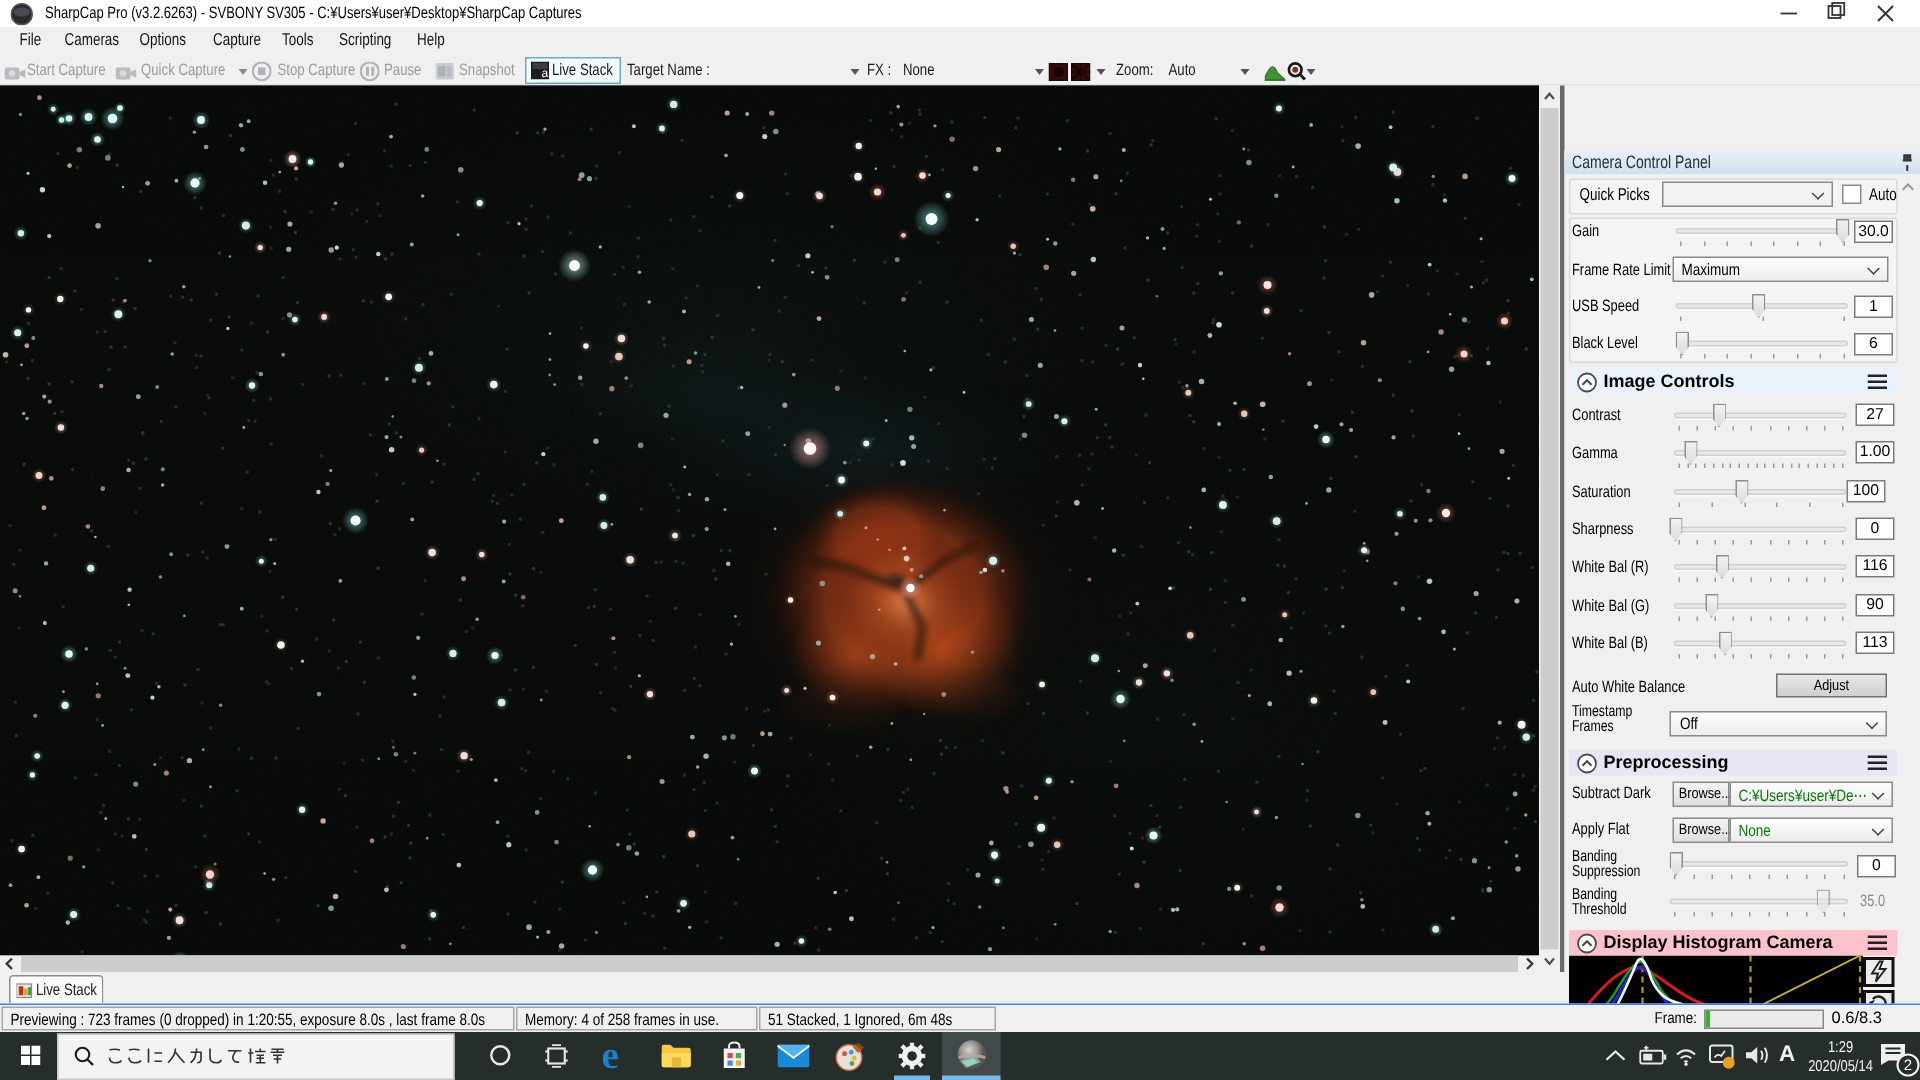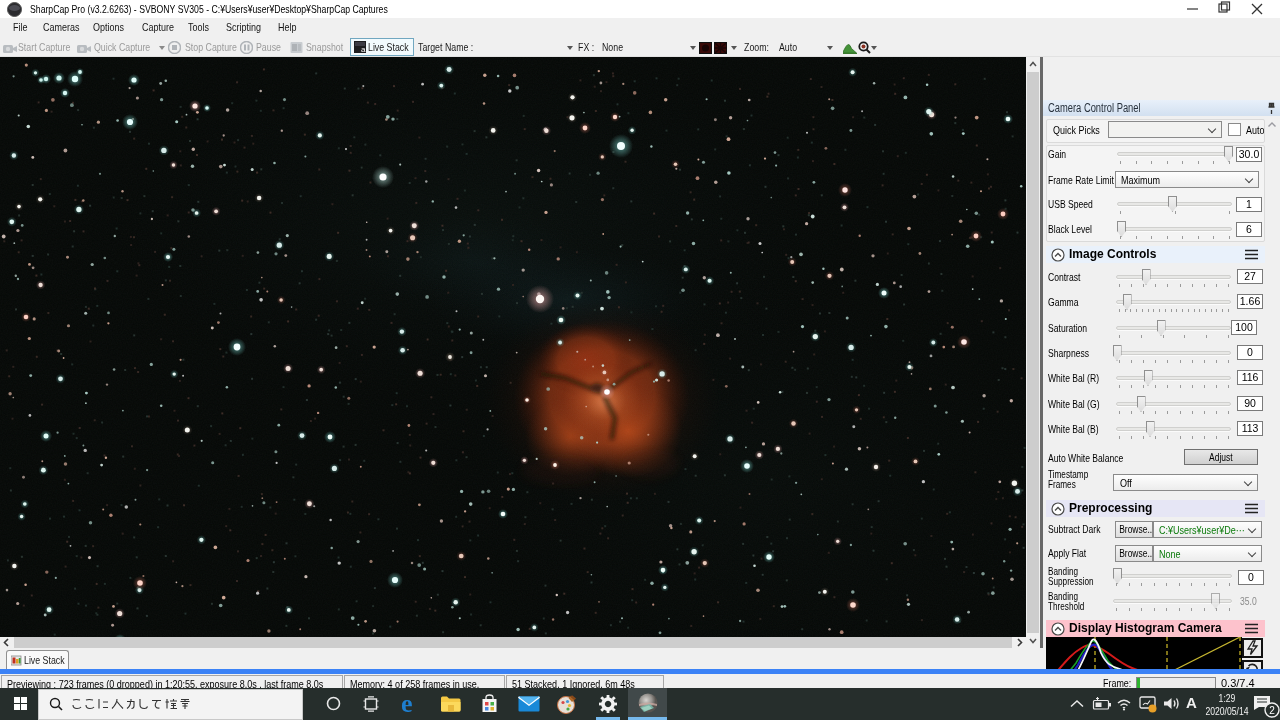--- a/index.html
+++ b/index.html
@@ -25,21 +25,21 @@
 .thumb { position:absolute; width:9px; height:16px; background:linear-gradient(#f2f2f2,#dcdcdc); border:1px solid #8f8f8f; clip-path:polygon(0 0,100% 0,100% 62%,50% 100%,0 62%); }
 .combo { position:absolute; height:17px; background:#fdfdfd; border:1px solid #8a8a8a; font-size:11px; color:#000; }
 .combo span { position:absolute; left:5px; top:2px; transform:scaleX(0.82); transform-origin:0 50%; white-space:nowrap; }
 .combo .ar { position:absolute; right:6px; top:4px; width:6px; height:6px; border-right:1.5px solid #444; border-bottom:1.5px solid #444; transform:rotate(45deg); }
 .btn { position:absolute; background:linear-gradient(#f4f4f4,#dfdfdf); border:1px solid #8a8a8a; font-size:10px; color:#000; text-align:center; }
 .btn span { display:inline-block; transform:scaleX(0.85); white-space:nowrap; }
 .ticks { position:absolute; display:flex; justify-content:space-between; }
 .ticks i { width:1px; height:3px; background:#9a9a9a; }
 .caret { position:absolute; width:0; height:0; border-left:3.5px solid transparent; border-right:3.5px solid transparent; border-top:4px solid #555; }
 .grp { position:absolute; left:3px; width:219px; border:1px solid #dadada; background:#f4f4f4; border-radius:2px; }
-#statusbar { left:0; top:669px; width:1280px; height:19px; background:#f0f0f0; border-top:5px solid #3b82f6; }
+#statusbar { left:0; top:669px; width:1280px; height:19px; background:#f0f0f0; border-top:1px solid #3b82f6; }
 .sbox { position:absolute; top:1px; height:16px; border:1px solid #a6a6a6; font-size:11px; color:#000; background:#f0f0f0; white-space:nowrap; overflow:hidden; }
 .sbox span { position:absolute; left:5px; top:2px; transform:scaleX(0.82); transform-origin:0 50%; white-space:nowrap; }
 #taskbar { left:0; top:688px; width:1280px; height:32px; background:#262e2c; }
 </style>
 </head>
 <body>
 
 <div class="abs" id="titlebar">
  <svg class="abs" style="left:7px;top:2px" width="15" height="15">
       <circle cx="7.5" cy="7.5" r="7" fill="#2a2a2e"></circle>
@@ -1798,21 +1798,21 @@
       <i></i>
       <i></i>
       <i></i>
       <i></i>
       <i></i>
       <i></i>
     </div>
  <div class="lbl" style="top:196px">Gamma</div>
  <div class="track" style="left:73px;top:200px;width:115px"></div>
  <div class="thumb" style="left:79.5px;top:194px"></div>
- <div class="vbox" style="left:194px;top:194px">1.66</div>
+ <div class="vbox" style="left:194px;top:194px">1.00</div>
  <div class="ticks" style="left:76px;top:209px;width:110px">
       <i></i>
       <i></i>
       <i></i>
       <i></i>
       <i></i>
       <i></i>
       <i></i>
       <i></i>
       <i></i>
@@ -2025,21 +2025,21 @@
  <div class="sbox" style="left:344px;width:161px">
       <span>Memory: 4 of 258 frames in use.</span>
     </div>
  <div class="sbox" style="left:506px;width:158px">
       <span>51 Stacked, 1 Ignored, 6m 48s</span>
     </div>
  <div class="abs" style="left:1103px;top:3px;font-size:10.5px;color:#000;transform:scaleX(0.85);transform-origin:0 50%">Frame:</div>
  <div class="abs" style="left:1136px;top:3px;width:80px;height:13px;border:1px solid #888;background:#ececec">
       <div style="position:absolute;left:0;top:0;width:3px;height:11px;background:#2fb52f"></div>
     </div>
- <div class="abs" style="left:1221px;top:3px;font-size:11px;color:#000">0.3/7.4</div>
+ <div class="abs" style="left:1221px;top:3px;font-size:11px;color:#000">0.6/8.3</div>
 </div>
 
 <div class="abs" id="taskbar">
  <svg class="abs" style="left:14px;top:9px" width="13" height="13">
       <rect x="0" y="0" width="6" height="6" fill="#fff"></rect>
       <rect x="7" y="0" width="6" height="6" fill="#fff"></rect>
       <rect x="0" y="7" width="6" height="6" fill="#fff"></rect>
       <rect x="7" y="7" width="6" height="6" fill="#fff"></rect>
     </svg>
  <div class="abs" style="left:38px;top:1px;width:265px;height:31px;background:#f3f3f3;border:1px solid #c8c8c8"></div>

